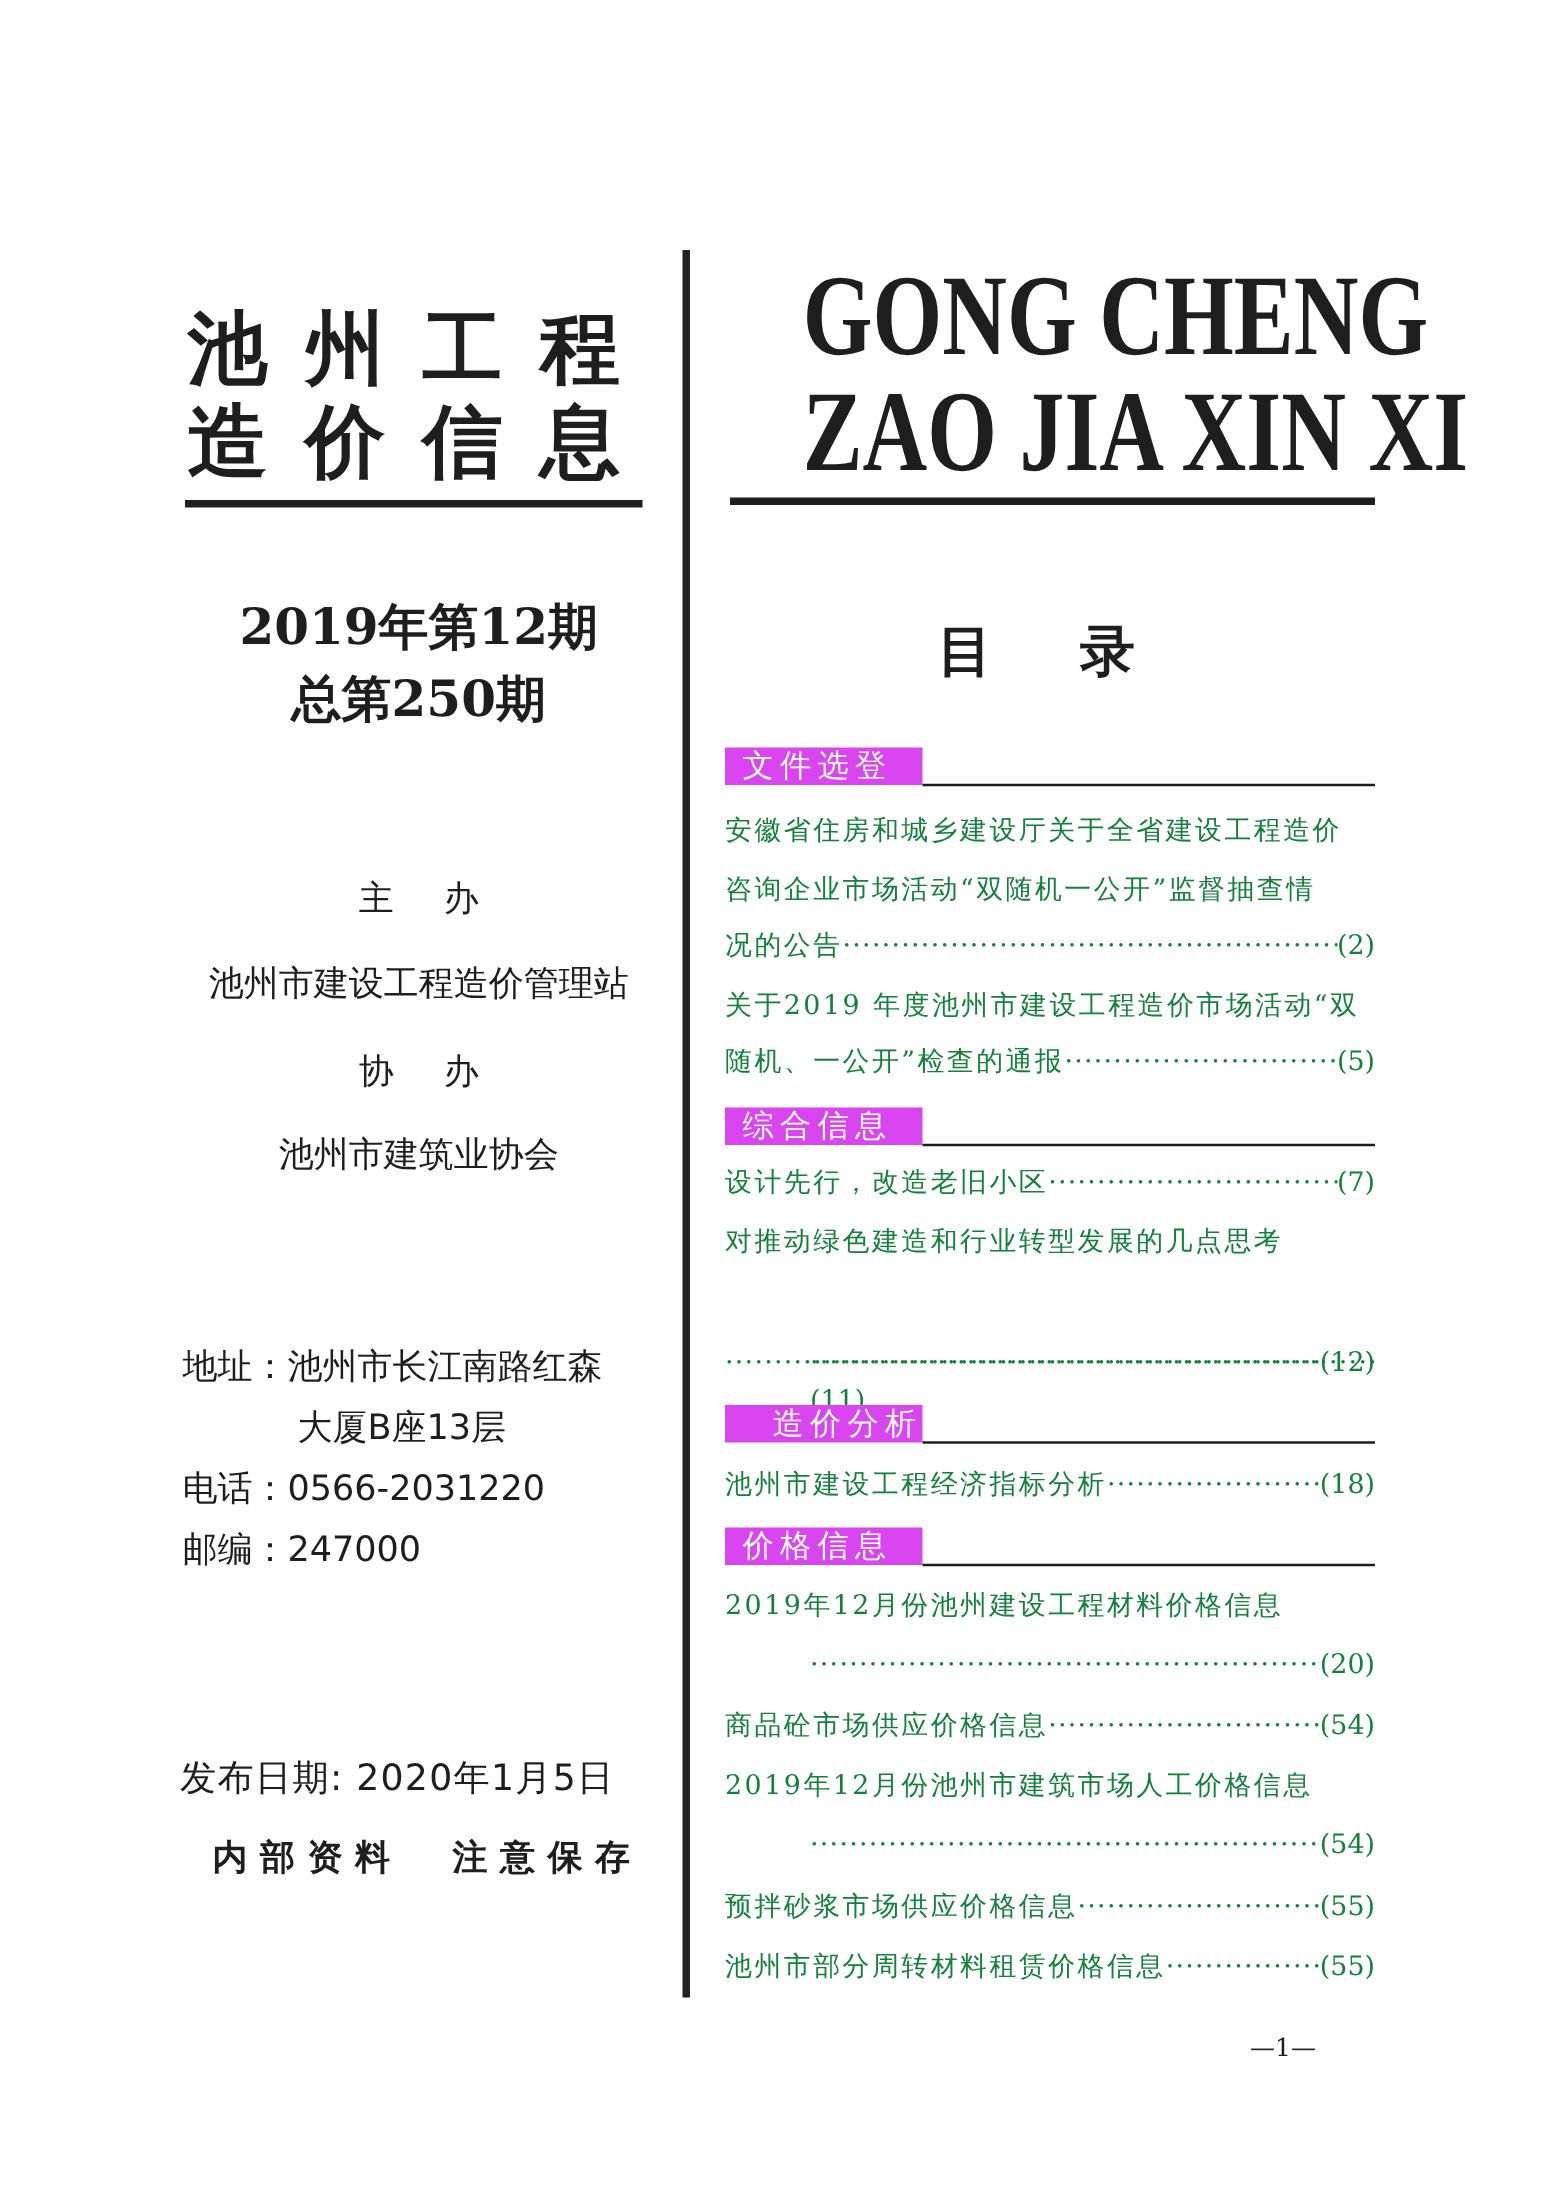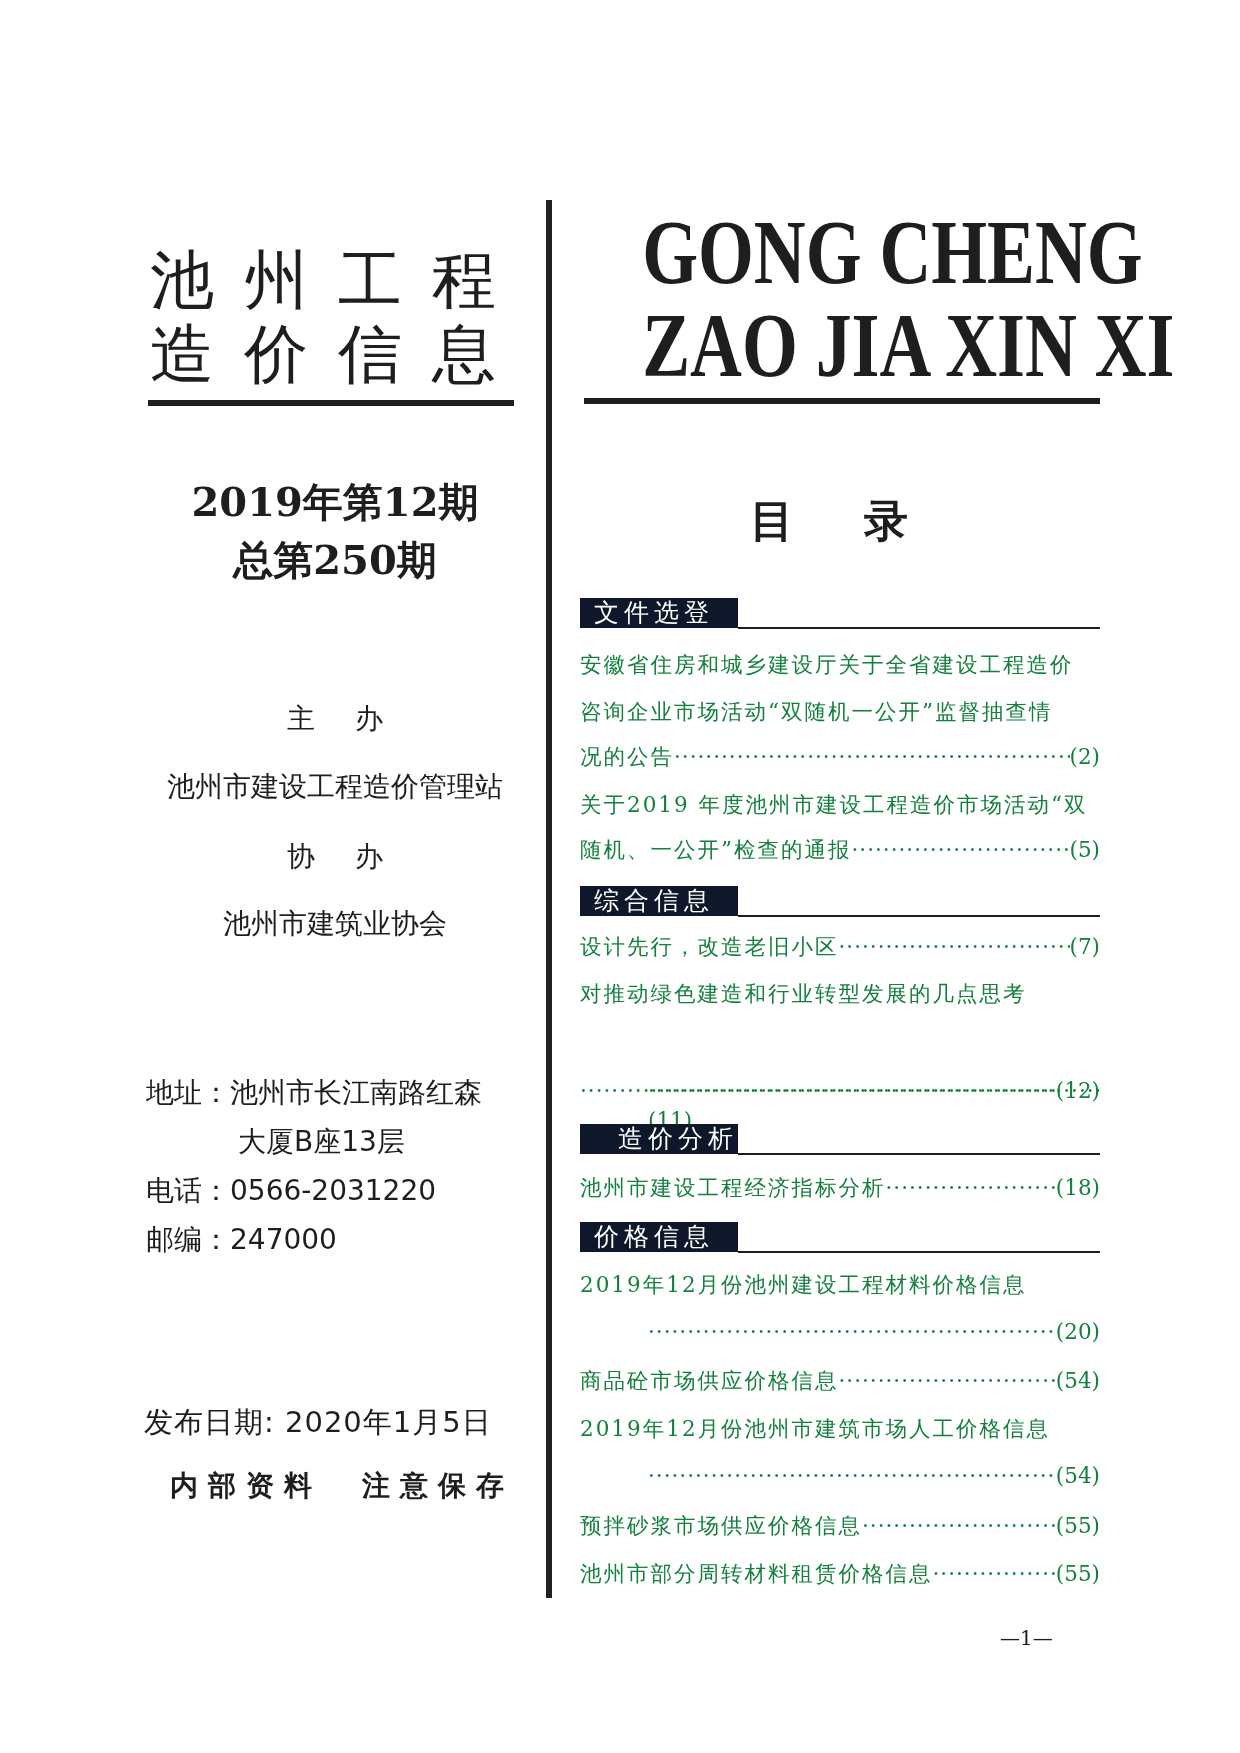--- a/index.html
+++ b/index.html
@@ -1,32 +1,32 @@
 <!DOCTYPE html>
 <html><head>
 <meta charset="utf-8">
 <style>
   html,body{margin:0;padding:0;background:#fff;}
   body{width:1240px;height:1753px;position:relative;overflow:hidden;color:#1e1e1e;
        font-family:"DejaVu Sans","Liberation Sans",sans-serif;}
   .abs{position:absolute;}
-  .cn-title{left:150px;width:370px;font-size:64px;font-weight:400;letter-spacing:30px;line-height:72px;white-space:nowrap;}
+  .cn-title{left:150px;width:370px;font-size:64px;font-weight:700;letter-spacing:30px;line-height:72px;white-space:nowrap;}
   .rule-l{left:148px;top:400px;width:366px;height:6px;background:#1e1e1e;}
   .issue{left:140px;width:390px;text-align:center;font-family:"DejaVu Serif","Liberation Serif",serif;font-weight:bold;font-size:40px;line-height:50px;}
   .center-l{left:140px;width:390px;text-align:center;font-size:28px;line-height:36px;}
   .spaced{letter-spacing:40px;padding-left:40px;}
   .info{left:146px;font-size:28px;line-height:36px;white-space:nowrap;}
   .date{left:144px;font-size:29px;line-height:36px;white-space:nowrap;letter-spacing:1px;}
   .confidential{left:170px;font-family:"DejaVu Serif","Liberation Serif",serif;font-weight:bold;font-size:28px;letter-spacing:10px;white-space:nowrap;}
   .divider{left:546px;top:200px;width:6px;height:1398px;background:#222;}
   .en-title{left:585px;width:520px;text-align:center;font-family:"Liberation Serif","DejaVu Serif",serif;font-weight:bold;font-size:92px;line-height:94px;transform:scaleX(0.78);transform-origin:center;white-space:nowrap;}
   .rule-r{left:584px;top:398px;width:516px;height:6px;background:#1e1e1e;}
   .toc-title{left:750px;font-size:44px;font-weight:bold;letter-spacing:70px;white-space:nowrap;}
   .sec{left:580px;width:520px;height:32px;}
-  .sec .tag{position:absolute;left:0;top:0;width:158px;height:30px;background:#0f172a;color:#fff;font-size:25px;line-height:30px;padding-left:14px;box-sizing:border-box;letter-spacing:5px;}
+  .sec .tag{position:absolute;left:0;top:0;width:158px;height:30px;background:#d946ef;color:#fff;font-size:25px;line-height:30px;padding-left:14px;box-sizing:border-box;letter-spacing:5px;}
   .sec .line{position:absolute;left:158px;right:0;bottom:1px;height:2px;background:#1e1e1e;}
   .toc-line{left:580px;width:520px;font-family:"DejaVu Serif","Liberation Serif",serif;font-size:21.5px;line-height:30px;color:#15803d;white-space:nowrap;display:flex;letter-spacing:2px;}
   .toc-line .t{flex:0 0 auto;}
   .toc-line .dots{flex:1 1 auto;overflow:hidden;letter-spacing:1px;}
   .toc-line .dots::before{content:"··································································································";}
   .toc-line .p{flex:0 0 auto;letter-spacing:0;}
   .toc-line.indent{padding-left:68px;box-sizing:border-box;}
   .pagenum{left:1000px;font-family:"DejaVu Serif","Liberation Serif",serif;font-size:20px;white-space:nowrap;}
 </style>
 </head>

